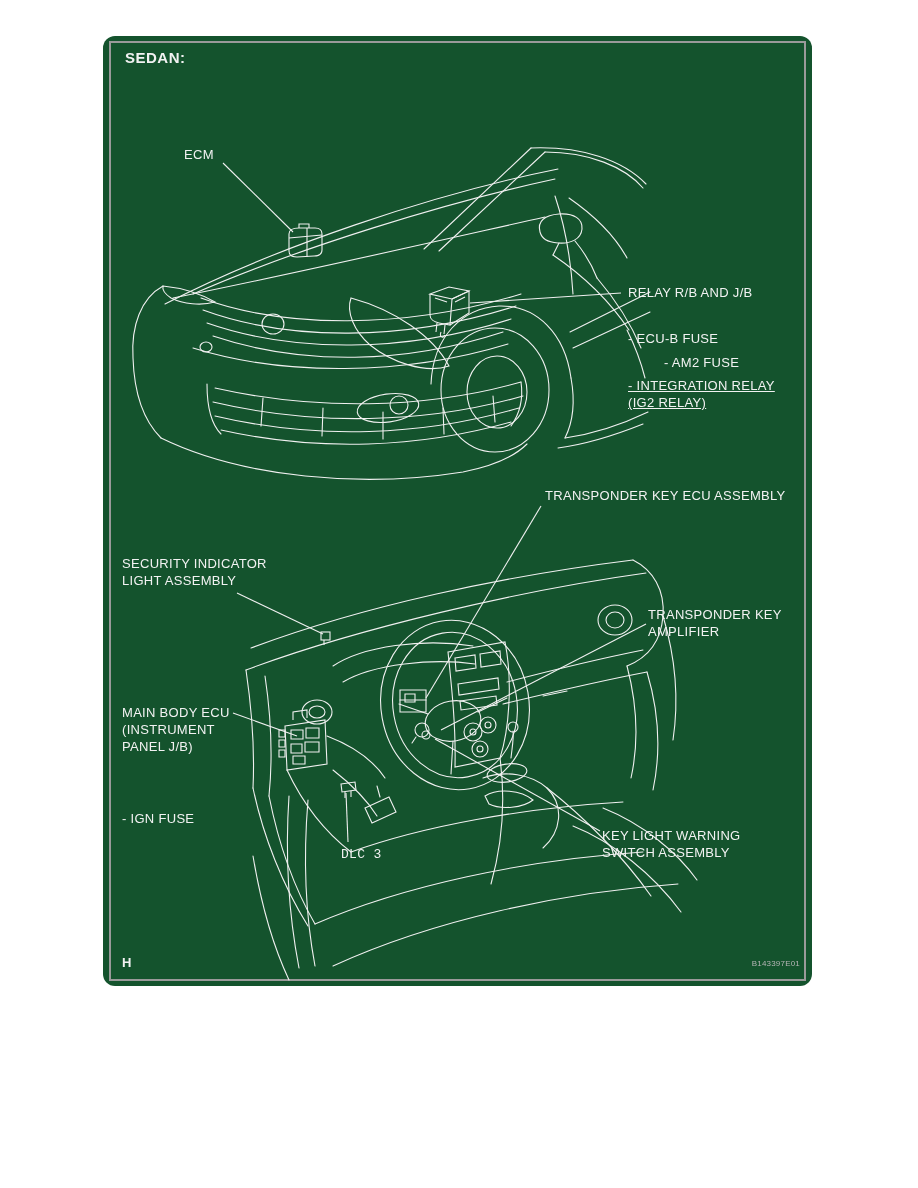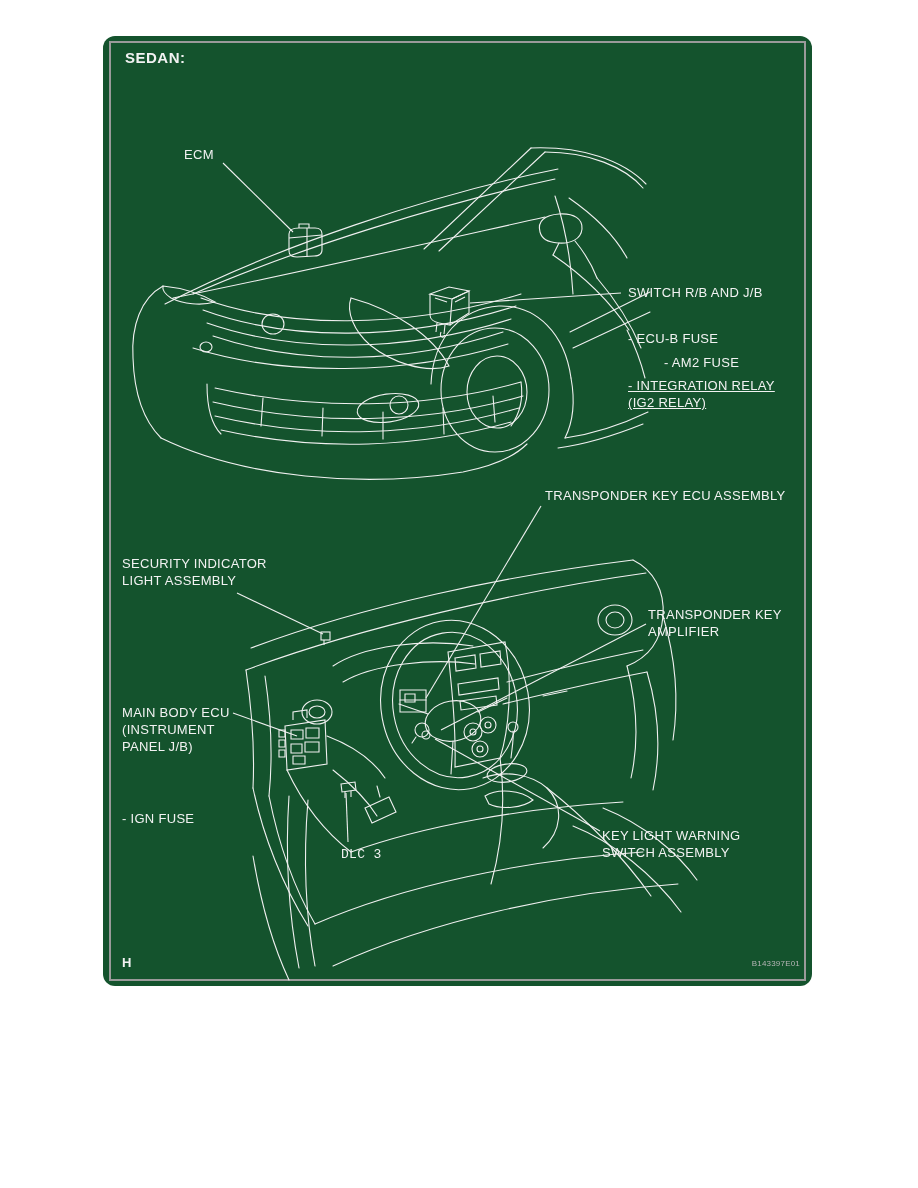--- a/index.html
+++ b/index.html
@@ -238,21 +238,21 @@
         <line x1="130" y1="677" x2="194" y2="700"></line>
         <line x1="245" y1="806" x2="243" y2="757"></line>
         <line x1="497" y1="795" x2="332" y2="703"></line>
       </g>
     </svg>
 
     <div class="lbl title" style="left:22px; top:13px;">SEDAN:</div>
 
     <div class="lbl" style="left:81px; top:110px;">ECM</div>
 
-    <div class="lbl" style="left:525px; top:248px;">SWITCH R/B AND J/B</div>
+    <div class="lbl" style="left:525px; top:248px;">RELAY R/B AND J/B</div>
 
     <div class="lbl" style="left:525px; top:294px;text-align:right;">- ECU-B FUSE</div>
 
     <div class="lbl" style="left:525px; top:318px;margin-left:36px;">- AM2 FUSE</div>
 
     <div class="lbl" style="left:525px; top:341px;text-decoration:underline;">
       <span class="ln">- INTEGRATION RELAY</span>
       <span class="ln">(IG2 RELAY)</span>
     </div>
 

